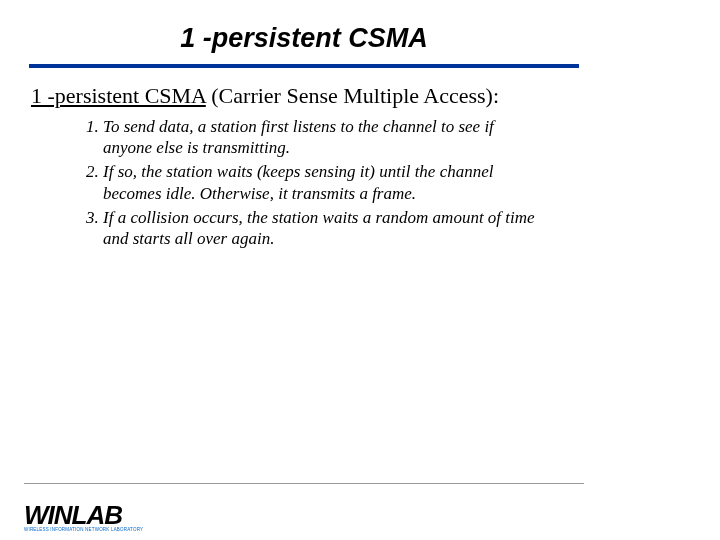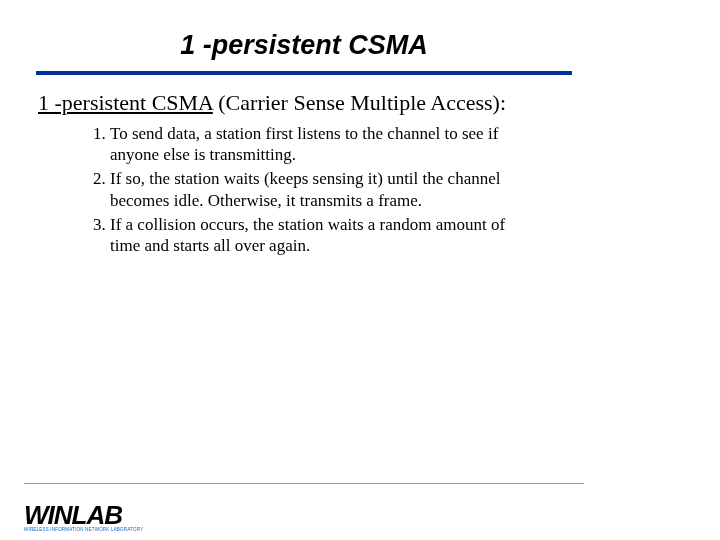--- a/index.html
+++ b/index.html
@@ -1,24 +1,24 @@
 <!DOCTYPE html>
 <html><head>
 <meta charset="utf-8">
 <style>
   * { box-sizing: border-box; margin: 0; padding: 0; }
   html, body { width: 720px; height: 540px; font-family: "Times New Roman", Times, serif; background: #fff; color: #000; }
-  .slide { width: 608px; height: 540px; position: relative; padding: 12px; border-radius: 27px; }
+  .slide { width: 608px; height: 540px; position: relative; padding: 5px; border-radius: 27px; }
   .title-wrap { text-align: center; padding: 18px 0 6px 0; }
   .title { font-size: 27px; font-weight: bold; font-style: italic; font-family: Arial, Helvetica, sans-serif; display: inline-block; }
   .title-underline { height: 4px; background: #003399; margin: 4px 24px 0 24px; }
   .content { padding: 14px 26px 0 26px; }
   .lead-para { font-size: 22px; line-height: 1.25; margin-bottom: 6px; }
   .lead-underline { text-decoration: underline; }
-  .ordered { list-style: decimal; padding-left: 72px; margin-bottom: 18px; }
+  .ordered { list-style: decimal; padding-left: 72px; margin-bottom: 18px; font-style: italic; }
   .ordered li { font-size: 17px; line-height: 1.28; padding-right: 36px; margin-bottom: 2px; }
   .bullets { list-style: none; padding-left: 20px; }
   .bullets li { font-size: 21px; line-height: 1.26; padding-left: 24px; position: relative; margin-bottom: 18px; }
   .bullets li::before { content: ""; position: absolute; left: 0; top: 8px; width: 8px; height: 8px; border-radius: 50%; background: #000; }
   .footer-rule { position: absolute; left: 24px; right: 24px; bottom: 56px; height: 1px; background: #999; }
   .logo { position: absolute; left: 24px; bottom: 8px; }
   .logo-text { font-family: Arial, Helvetica, sans-serif; font-weight: 900; font-size: 26px; letter-spacing: -1px; color: #000000; }
   .logo-text .w { font-style: italic; }
   .logo-sub { font-family: Arial, Helvetica, sans-serif; font-size: 4.5px; color: #0066cc; letter-spacing: 0.2px; margin-top: -4px; white-space: nowrap; }
 </style>

